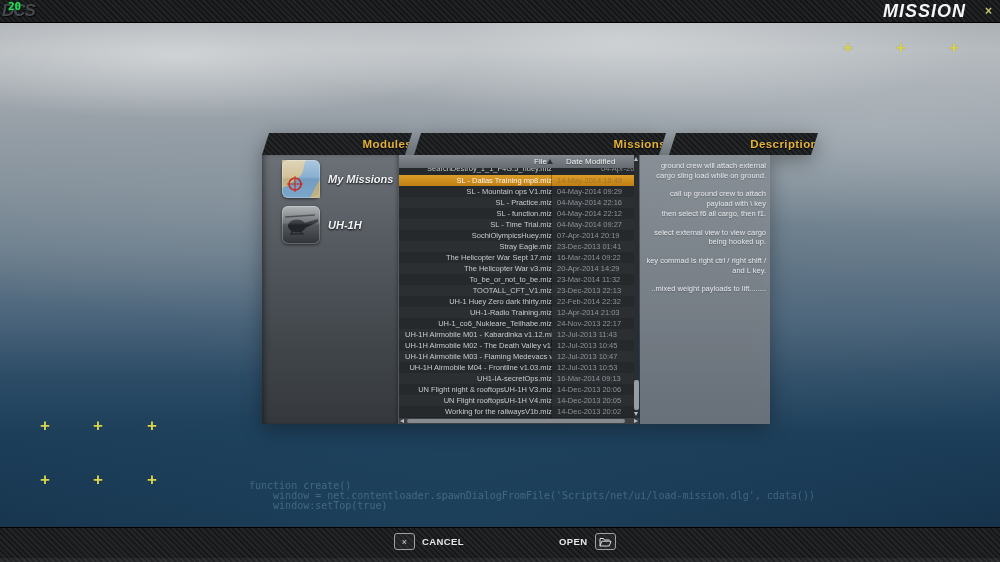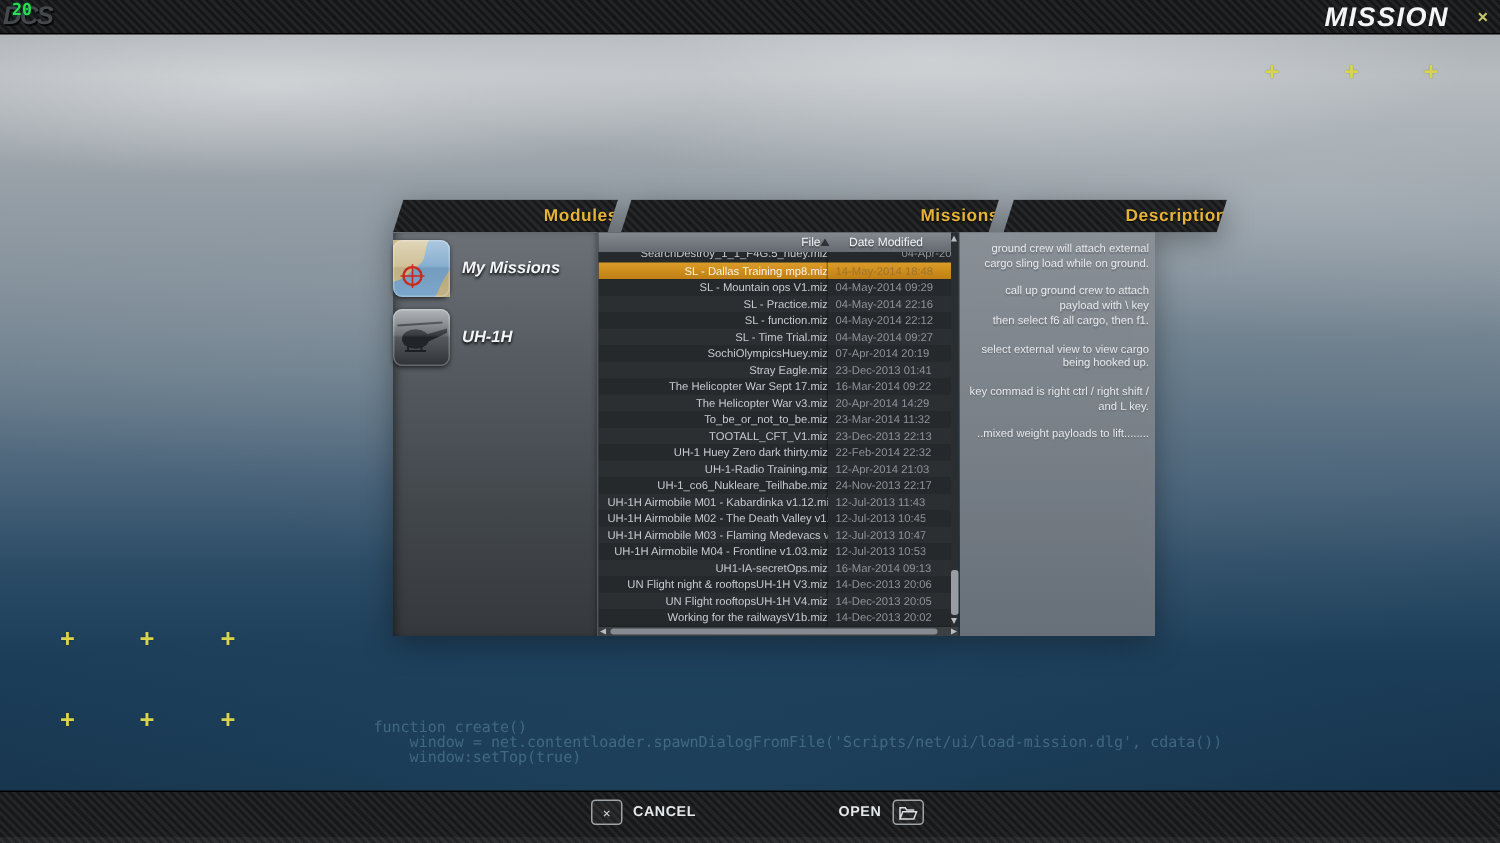--- a/index.html
+++ b/index.html
@@ -59,21 +59,21 @@
   #tab-modules{width:134px;margin-right:2px;}
   #tab-missions{width:236px;margin-right:3px;}
   #tab-description{width:133px;}
 
   #dialog-body{position:absolute;left:0;top:22px;width:508px;height:269px;}
 
   
   #modules-panel{position:absolute;left:0;top:0;width:136px;height:269px;
     background:linear-gradient(180deg,#6b7177 0%,#565c62 30%,#41464b 70%,#35393d 100%);
     box-shadow:inset 5px 0 7px -4px rgba(0,0,0,.55),inset -3px 0 4px -3px rgba(0,0,0,.45);}
-  .mod-item{display:flex;align-items:center;height:44px;padding-left:0;margin-top:2px;}
+  .mod-item{display:flex;align-items:center;height:44px;padding-left:20px;margin-top:2px;}
   .mod-icon{position:relative;width:38px;height:38px;margin-right:8px;flex:none;
     border-radius:6px;box-shadow:0 1px 3px rgba(0,0,0,.55);}
   .mod-icon svg{display:block;width:38px;height:38px;}
   .mod-icon::after{content:'';position:absolute;inset:0;border-radius:6px;
     background:linear-gradient(180deg,rgba(255,255,255,.38),rgba(255,255,255,.10) 45%,
       rgba(0,0,0,.06) 50%,rgba(0,0,0,0) 100%);
     box-shadow:inset 0 0 0 1px rgba(255,255,255,.25);}
   .mod-label{font-size:11px;font-weight:bold;font-style:italic;color:#f3f5f7;
     text-shadow:0 1px 2px #000;}
 

